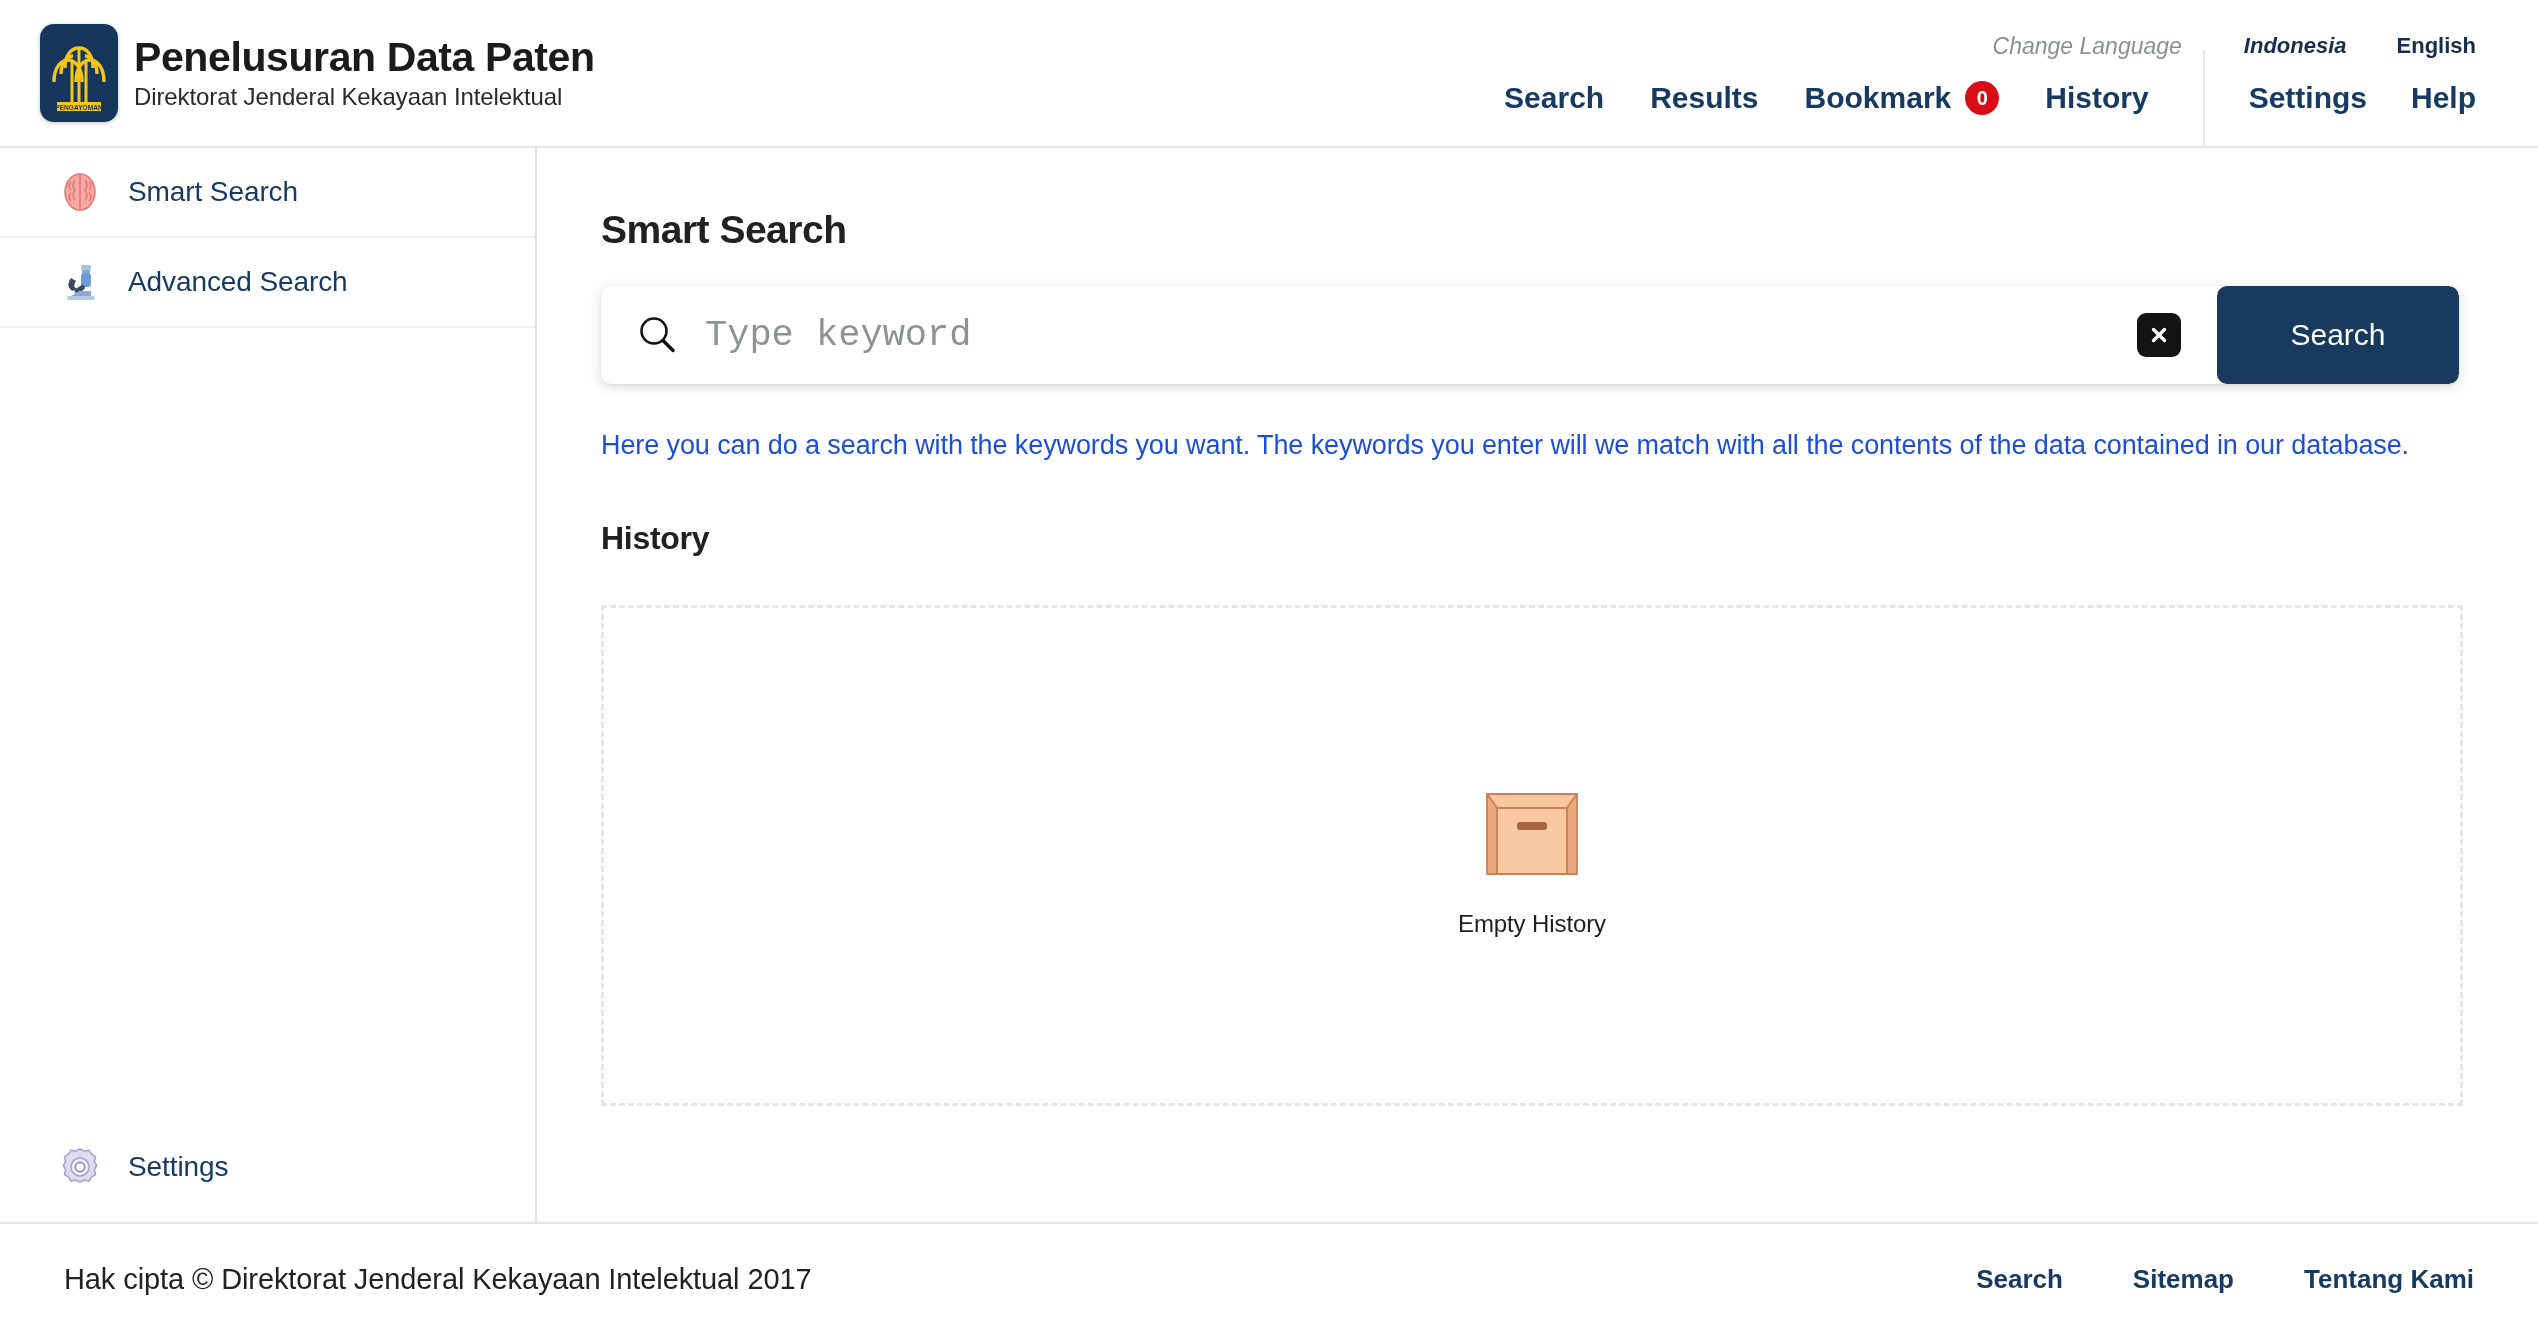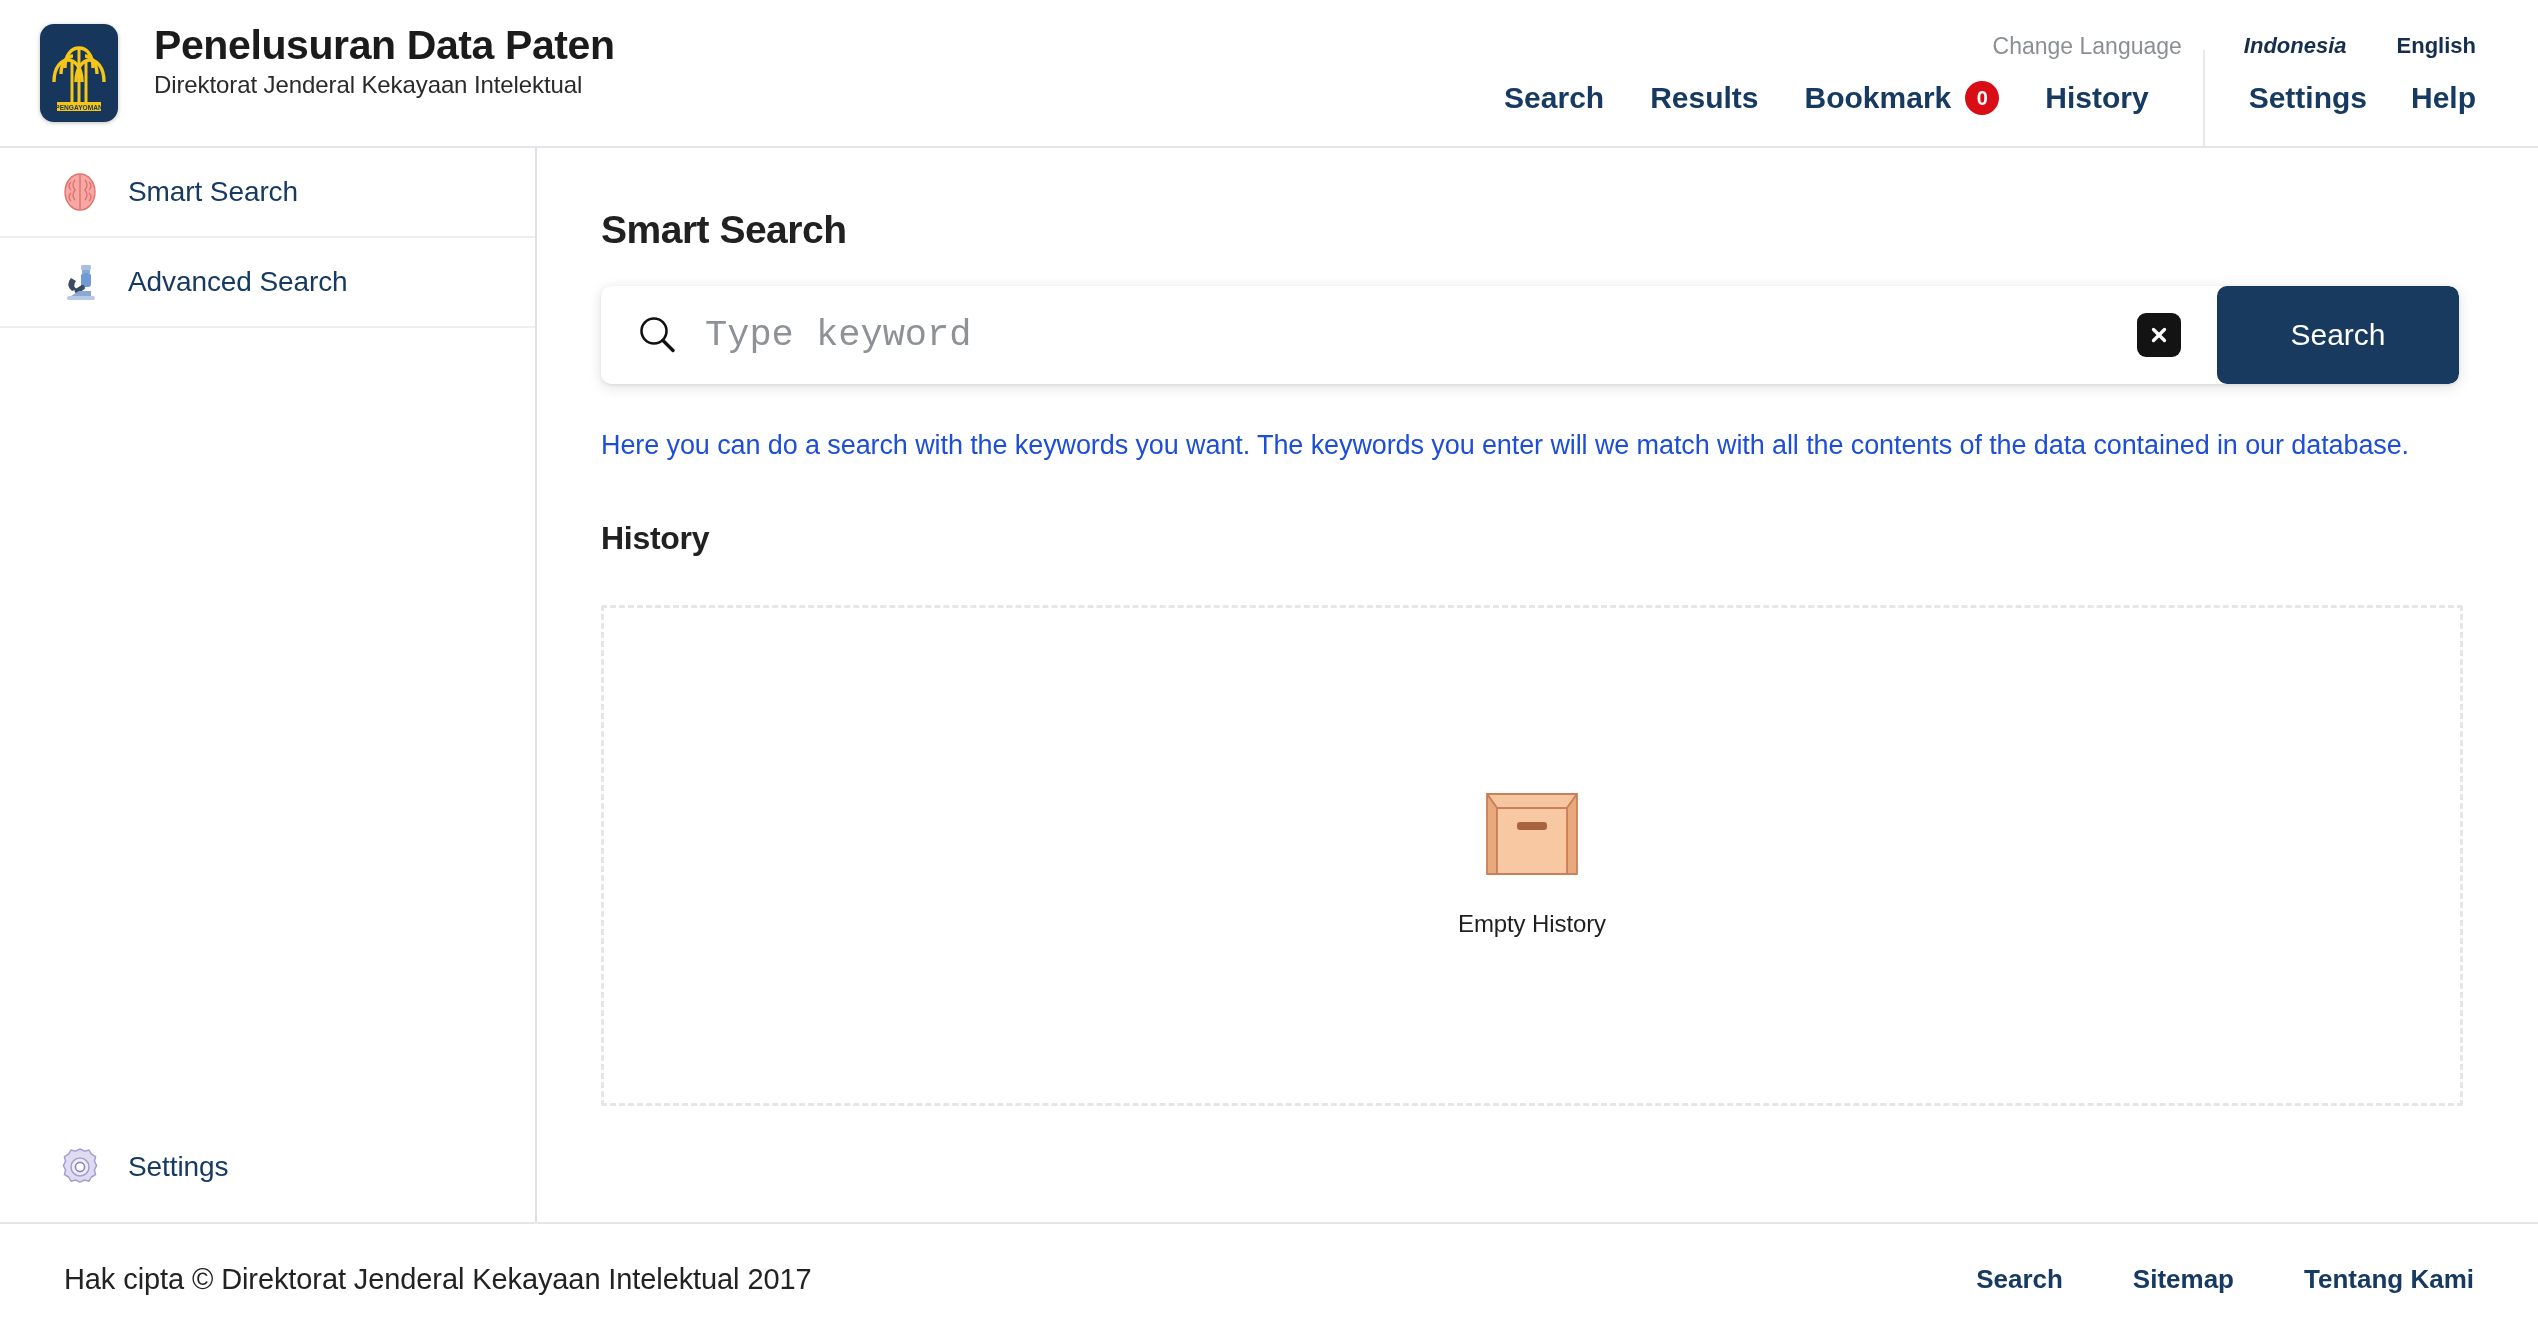--- a/index.html
+++ b/index.html
@@ -30,22 +30,22 @@
     align-items: center;
     background: #ffffff;
     border-bottom: 2px solid #e3e5e8;
     padding: 0 62px 0 40px;
     position: relative;
     z-index: 5;
   }
 
   .brand {
     display: flex;
-    align-items: flex-start;
-    gap: 36px;
+    align-items: center;
+    gap: 16px;
   }
 
   .logo-box {
     width: 78px;
     height: 98px;
     border-radius: 14px;
     background: #16365c;
     position: relative;
     flex: 0 0 auto;
     box-shadow: 0 1px 4px rgba(0,0,0,0.25);
@@ -79,20 +79,21 @@
   .lang-row {
     display: flex;
     align-items: center;
     gap: 0;
     height: 40px;
   }
   .lang-label {
     font-size: 23px;
     color: #8b8f94;
     margin-right: 62px;
+    font-style: italic;
   }
   .lang-opt {
     font-size: 22px;
     font-weight: bold;
     color: #152e4d;
     cursor: pointer;
     white-space: nowrap;
   }
   .lang-opt.id { margin-right: 50px; font-style: italic; }
 

